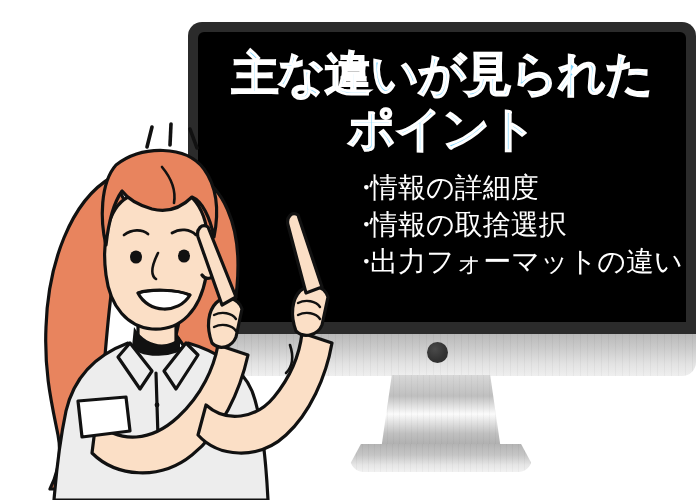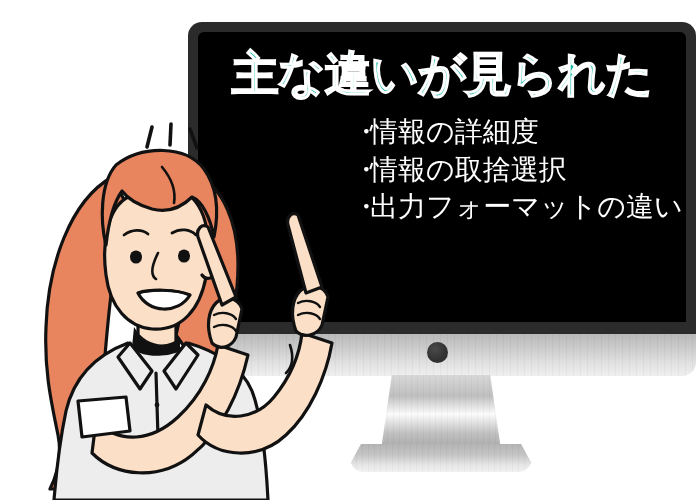--- a/index.html
+++ b/index.html
@@ -42,21 +42,21 @@
   }
 
   .screen-content {
     position: absolute;
     inset: 0;
     padding: 14px 8px 0 8px;
     box-sizing: border-box;
   }
 
   .slide-title {
-    color: #14b8a6;
+    color: #7dd3fc;
     text-align: center;
     font-weight: 900;
     font-size: 47px;
     line-height: 1.18;
     letter-spacing: -1px;
     margin: 0;
     font-family: "DejaVu Sans", "Liberation Sans", sans-serif;
     -webkit-text-stroke: 1.5px #ffffff;
   }
   .slide-title .t-line2 {
@@ -156,20 +156,21 @@
 <body>
 
 <div id="stage">
 
   <div class="monitor-wrap">
     <div class="monitor-frame"></div>
     <div class="monitor-screen">
       <div class="screen-content">
         <h1 class="slide-title">
           <span class="t-line1">主な違いが見られた</span>
+          <span class="t-line2">ポイント</span>
         </h1>
         <ul class="bullet-list">
           <li><span class="bullet-dot">・</span><span>情報の詳細度</span></li>
           <li><span class="bullet-dot">・</span><span>情報の取捨選択</span></li>
           <li><span class="bullet-dot">・</span><span>出力フォーマットの違い</span></li>
         </ul>
       </div>
     </div>
   </div>
 

